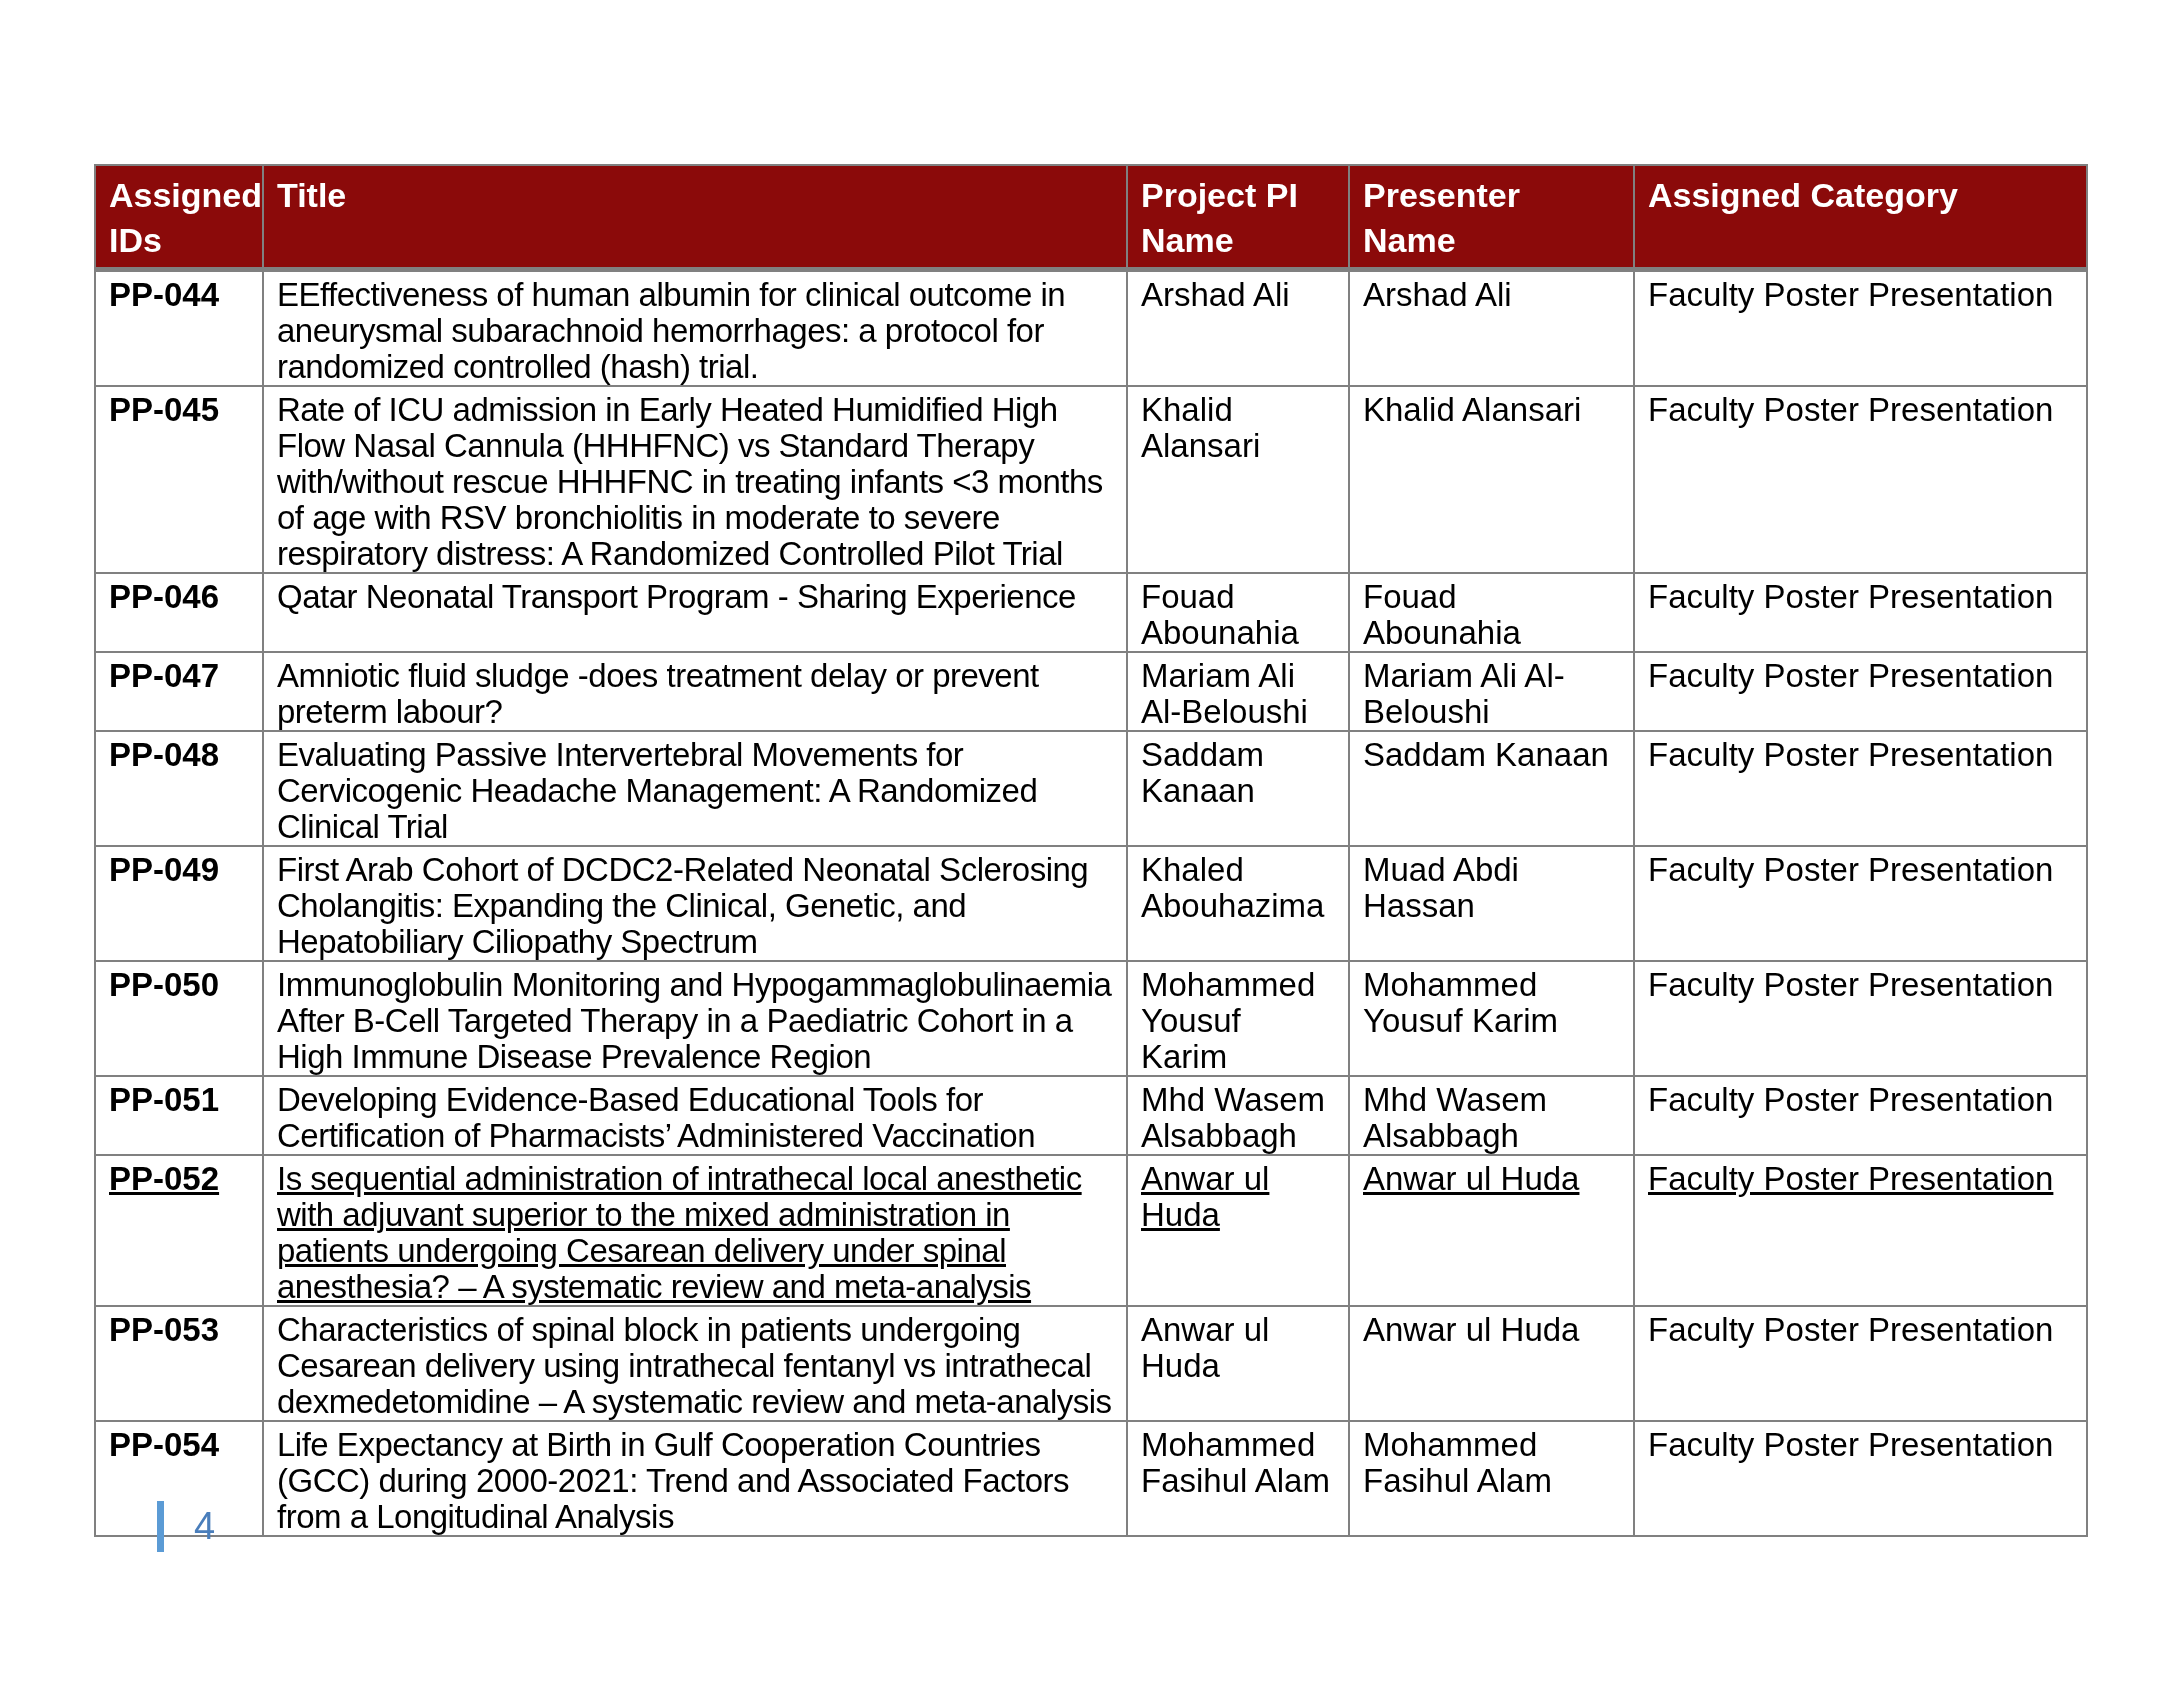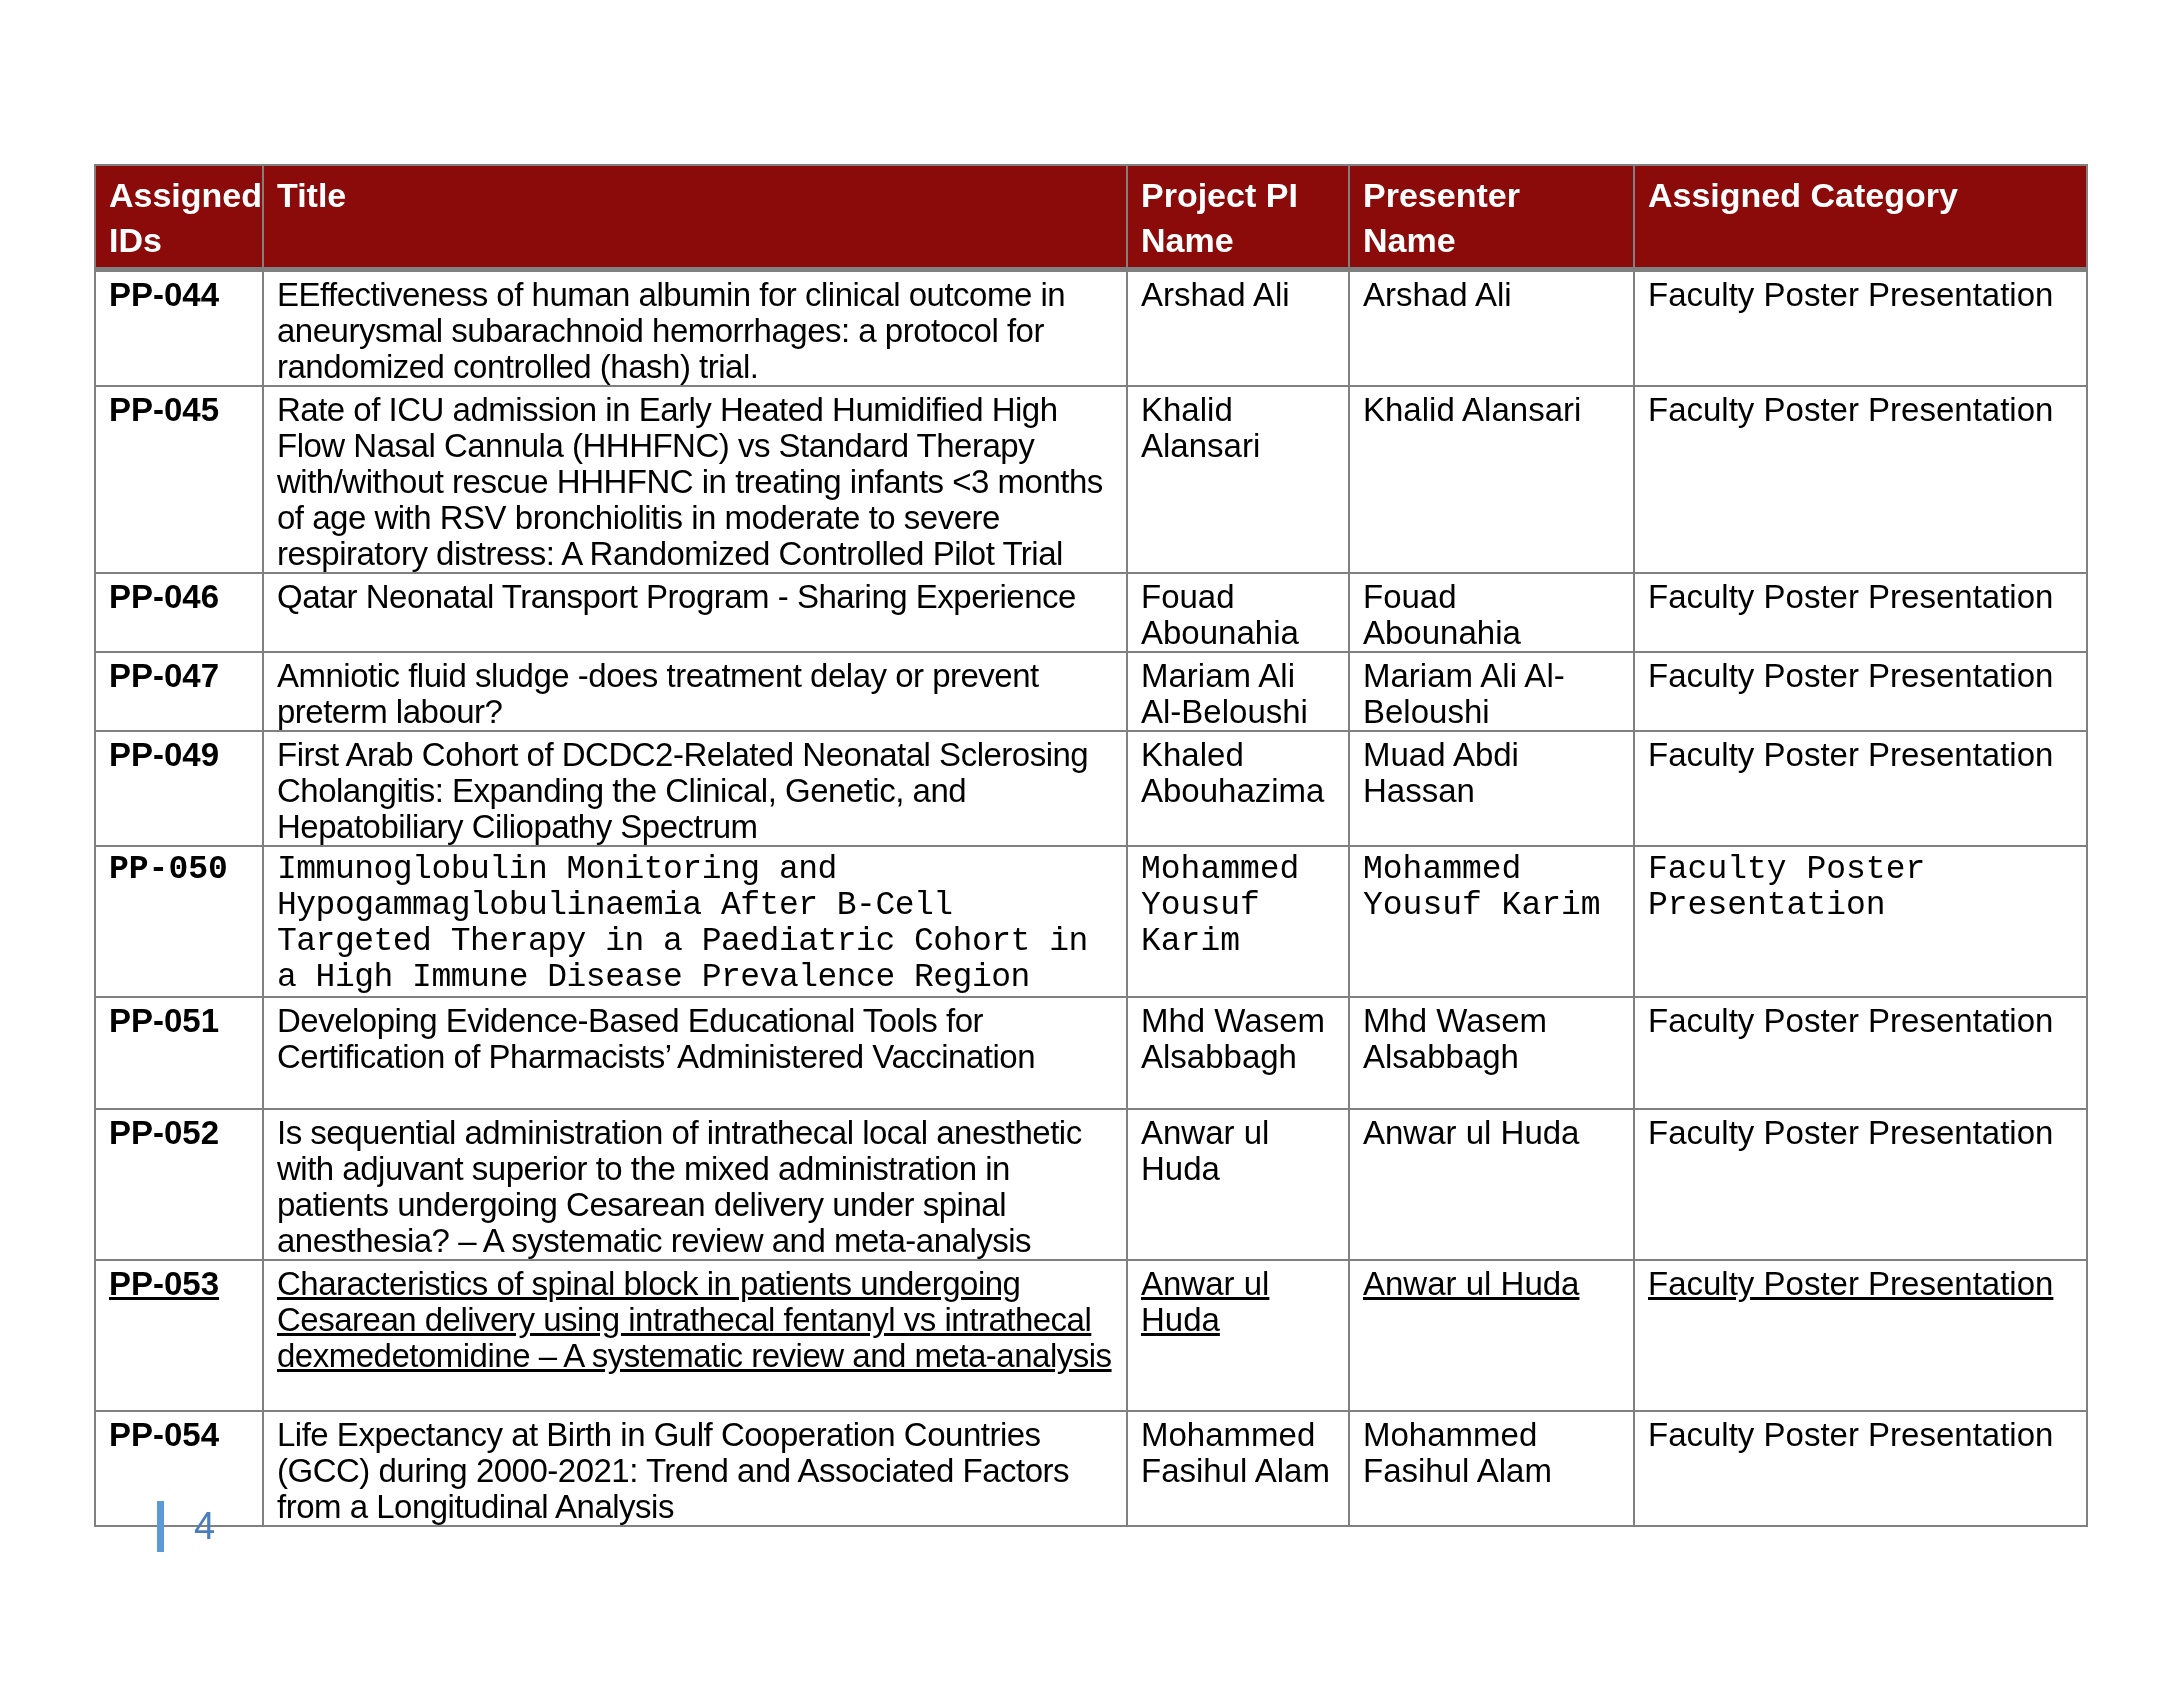--- a/index.html
+++ b/index.html
@@ -46,21 +46,21 @@
     line-height:36px;
   }
   td.id{font-weight:bold;}
   td.title{letter-spacing:-0.5px;}
   
   tbody tr:nth-child(1) {height:104px;}
   tbody tr:nth-child(2) {height:158px;}
   tbody tr:nth-child(3) {height:72px;}
   tbody tr:nth-child(4) {height:73px;}
   tbody tr:nth-child(5) {height:74px;}
-  tbody tr:nth-child(6) {height:112px;font-family:Liberation Mono, monospace;}
+  tbody tr:nth-child(6) {height:112px;}
   tbody tr:nth-child(7) {height:112px;padding-left:46px;}
   tbody tr:nth-child(8) {height:72px;}
   tbody tr:nth-child(9) {height:151px;text-decoration:underline;}
   tbody tr:nth-child(10){height:112px;}
   tbody tr:nth-child(11){height:102px;}
   .footer{
     position:absolute;
     left:157px;top:1490px;
     display:flex;
     align-items:center;
@@ -121,20 +121,27 @@
         <td class="category">Faculty Poster Presentation</td>
       </tr>
       <tr>
         <td class="id">PP-047</td>
         <td class="title">Amniotic fluid sludge -does treatment delay or prevent preterm labour?</td>
         <td class="pi">Mariam Ali Al-Beloushi</td>
         <td class="presenter">Mariam Ali Al-Beloushi</td>
         <td class="category">Faculty Poster Presentation</td>
       </tr>
       <tr>
+        <td class="id">PP-048</td>
+        <td class="title">Evaluating Passive Intervertebral Movements for Cervicogenic Headache Management: A Randomized Clinical Trial</td>
+        <td class="pi">Saddam Kanaan</td>
+        <td class="presenter">Saddam Kanaan</td>
+        <td class="category">Faculty Poster Presentation</td>
+      </tr>
+      <tr>
         <td class="id">PP-049</td>
         <td class="title">First Arab Cohort of DCDC2-Related Neonatal Sclerosing Cholangitis: Expanding the Clinical, Genetic, and Hepatobiliary Ciliopathy Spectrum</td>
         <td class="pi">Khaled Abouhazima</td>
         <td class="presenter">Muad Abdi Hassan</td>
         <td class="category">Faculty Poster Presentation</td>
       </tr>
       <tr>
         <td class="id">PP-050</td>
         <td class="title">Immunoglobulin Monitoring and Hypogammaglobulinaemia After B-Cell Targeted Therapy in a Paediatric Cohort in a High Immune Disease Prevalence Region</td>
         <td class="pi">Mohammed Yousuf Karim</td>

